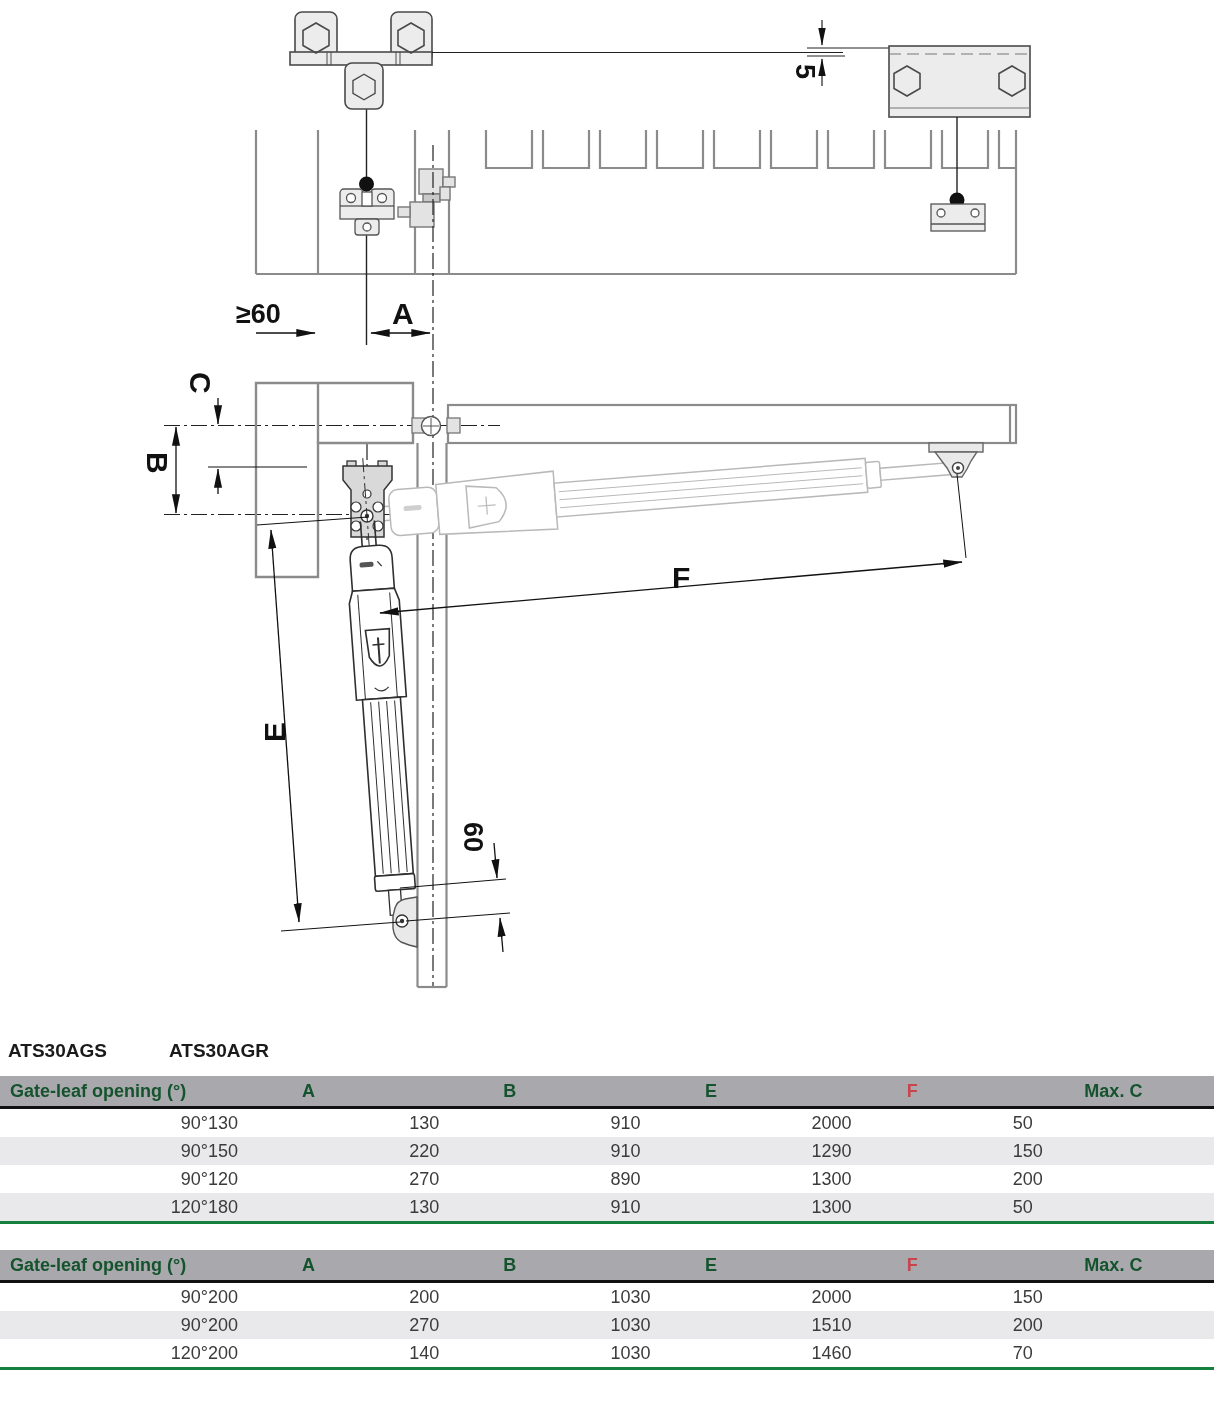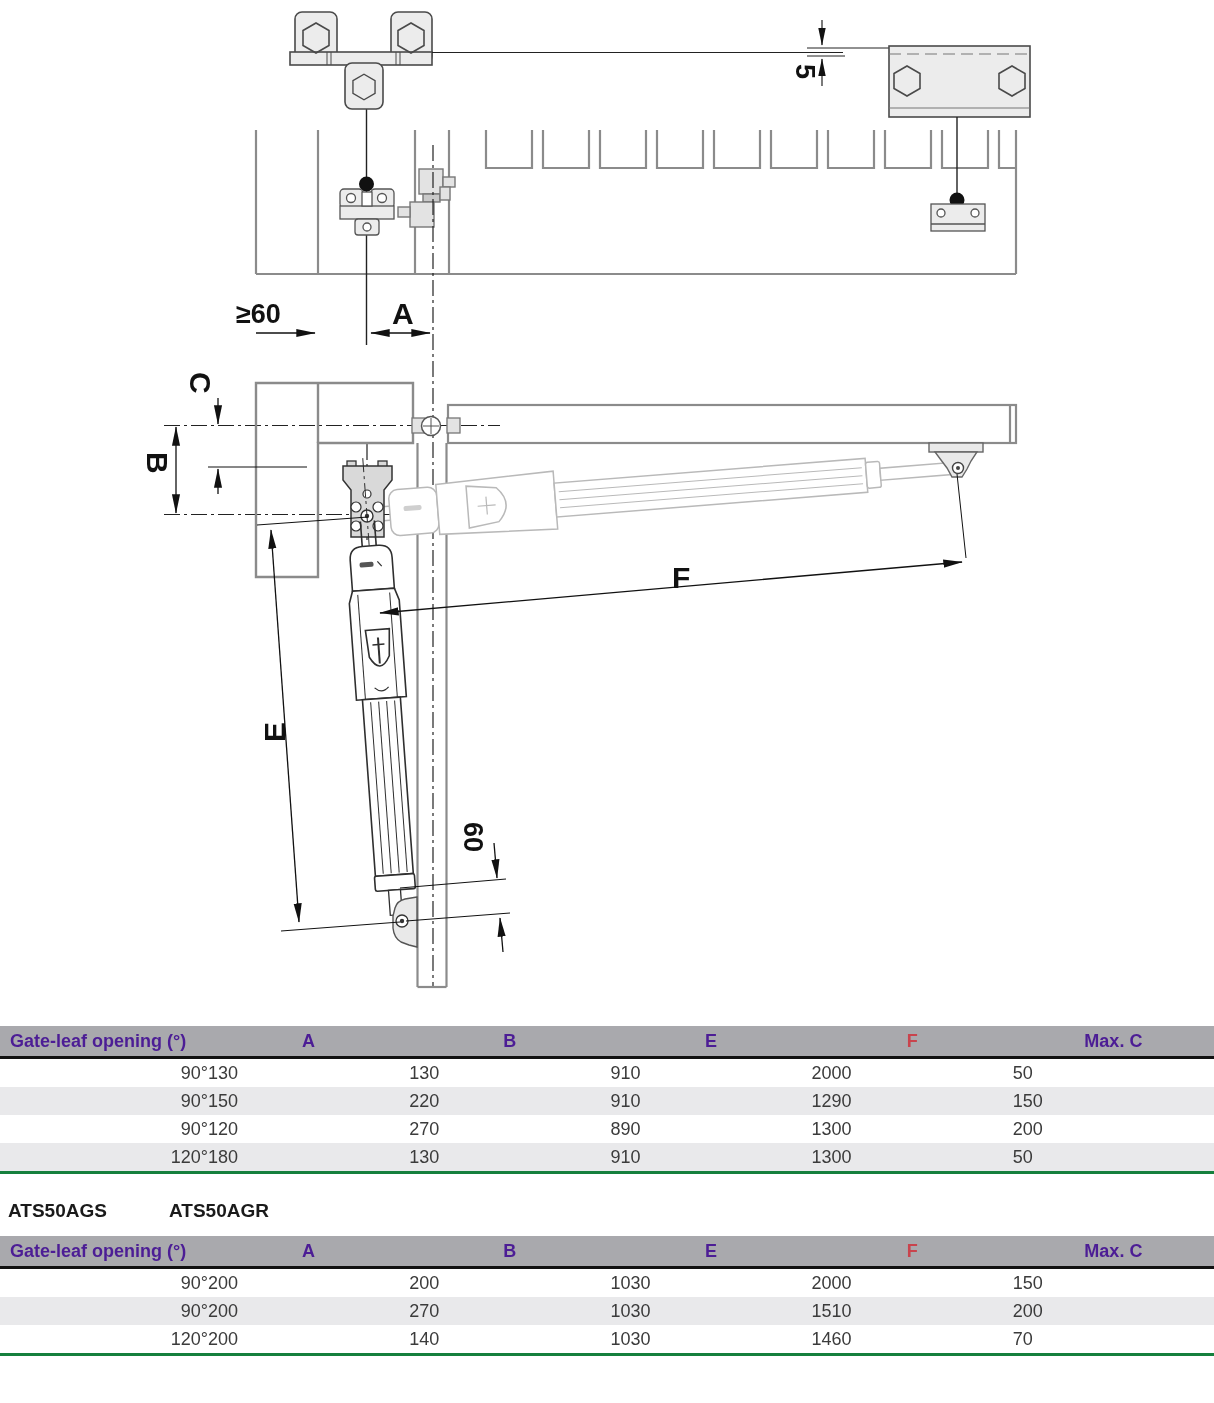--- a/index.html
+++ b/index.html
@@ -6,21 +6,21 @@
   body{width:1214px;font-family:"Liberation Sans",sans-serif;color:#1a1a1a;}
   .page{width:1214px;position:relative;}
   svg text{font-family:"Liberation Sans",sans-serif;}
   .dimtext{font-weight:bold;font-size:30px;fill:#111;}
   .dimtext-s{font-weight:bold;font-size:27px;fill:#111;}
   .models{display:flex;margin:14px 0 14px 8px;}
   .models span{font-size:19px;font-weight:bold;letter-spacing:0px;}
   .models span:first-child{width:161px;}
   table{width:1214px;border-collapse:collapse;table-layout:fixed;}
   col.c0{width:208px;}
-  thead th{background:#a9a9ad;height:30px;font-size:18px;font-weight:bold;color:#4c1d95;
+  thead th{background:#a9a9ad;height:30px;font-size:18px;font-weight:bold;color:#14532d;
            border-bottom:3px solid #111;text-align:center;padding:0;}
   thead th.first{text-align:left;padding-left:10px;}
   tbody td{height:28px;font-size:18px;color:#3b3b3b;padding:0;}
   tbody td.first{text-align:right;padding-left:10px;}
   tbody tr.alt{background:#e9e9eb;}
   tbody tr:last-child td{border-bottom:3px solid #15803d;}
   th.f-accent{color:#c9444d;}
   .tbl-wrap{margin-top:0;}
 </style>
 </head>
@@ -258,20 +258,24 @@
   <g stroke="#111" stroke-width="1.3">
     <line x1="400" y1="888" x2="506" y2="879" stroke-width="1"></line>
     <line x1="406" y1="921" x2="510" y2="913" stroke-width="1"></line>
     <line x1="494" y1="843" x2="497" y2="878" marker-end="url(#ar)"></line>
     <line x1="503" y1="952" x2="500" y2="918" marker-end="url(#ar)"></line>
   </g>
 </svg>
 
 
 <div>
+  <div class="models">
+    <span>ATS30AGS</span>
+    <span>ATS30AGR</span>
+  </div>
   <div class="tbl-wrap">
   <table>
     <colgroup>
             <col class="c0">
             <col>
             <col>
             <col>
             <col>
             <col>
           </colgroup>
@@ -317,24 +321,20 @@
         <td>910</td>
         <td>1300</td>
         <td>50</td>
       </tr>
     </tbody>
   </table>
   </div>
 </div>
 
 <div style="margin-top:26px;">
-  <div class="models">
-    <span>ATS50AGS</span>
-    <span>ATS50AGR</span>
-  </div>
   <div class="tbl-wrap">
   <table>
     <colgroup>
             <col class="c0">
             <col>
             <col>
             <col>
             <col>
             <col>
           </colgroup>

